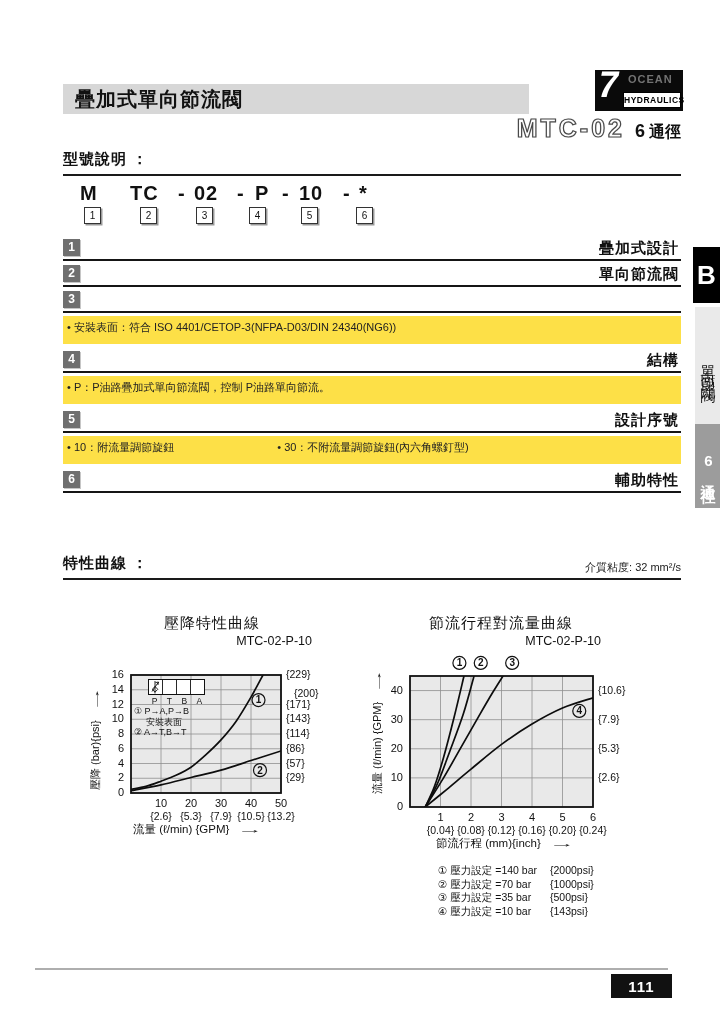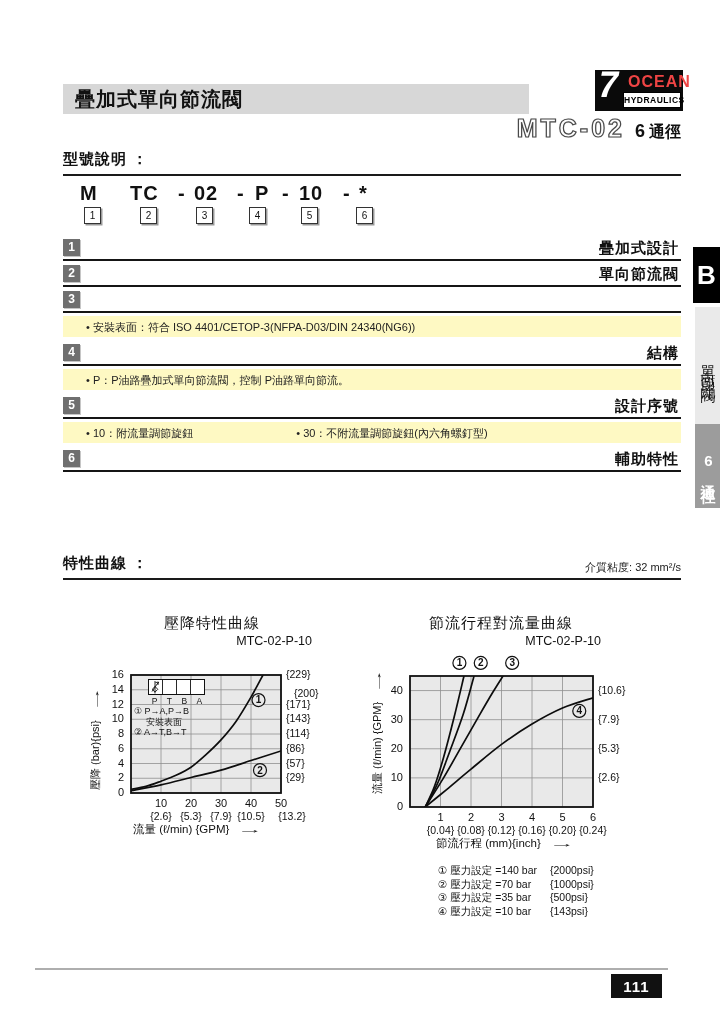--- a/index.html
+++ b/index.html
@@ -5,21 +5,21 @@
   html,body{margin:0;padding:0}
   body{width:720px;height:1024px;background:#fff;position:relative;overflow:hidden;
        font-family:"Liberation Sans","DejaVu Sans",sans-serif;color:#111}
   .abs{position:absolute}
 
   
   .title-bar{left:63px;top:84px;width:466px;height:30px;background:#d7d7d7;
              font-size:20px;font-weight:bold;line-height:30px;padding-left:12px;box-sizing:border-box;letter-spacing:1px}
   .logo{left:595px;top:70px;width:88px;height:41px;background:#0a0a0a}
   .logo .seven{position:absolute;left:3px;top:-6px;color:#fff;font-size:37px;font-weight:bold;transform:skewX(-10deg)}
-  .logo .brand{position:absolute;left:33px;top:3px;color:#ef4444;font-size:16px;font-weight:bold;letter-spacing:1px}
+  .logo .brand{position:absolute;left:33px;top:3px;color:#737373;font-size:11px;font-weight:bold;letter-spacing:1px}
   .logo .sub{position:absolute;left:28px;right:2px;bottom:3px;height:14px;background:#fff;border:1px solid #000;
              color:#000;font-size:8.5px;font-weight:bold;text-align:center;line-height:14px;letter-spacing:.5px}
   .model-line{top:114px;left:63px;width:618px;text-align:right}
   .model-line .mtc{font-size:25px;font-weight:bold;letter-spacing:3px;color:#fdfdfd;
                    -webkit-text-stroke:1.2px #4a4a4a;text-shadow:0 0 1px #777}
   .model-line .sz-n{font-size:18px;font-weight:bold;margin-left:10px}
   .model-line .sz-u{font-size:16px;font-weight:600;margin-left:4px}
   .sec-head{font-size:15px;font-weight:bold;letter-spacing:1px}
   .rule{background:#1a1a1a;height:2px}
 
@@ -27,22 +27,22 @@
   .code-ch{position:absolute;font-size:20px;font-weight:bold;letter-spacing:1px}
   .code-box{position:absolute;width:15px;height:15px;background:#fff;border:1px solid #333;
             box-shadow:1.5px 1.5px 0 #9a9a9a;font-size:10px;text-align:center;line-height:15px}
 
   
   .specs{left:63px;top:235px;width:618px}
   .spec-row{position:relative;height:24px;border-bottom:2px solid #151515}
   .badge{position:absolute;left:0;top:4px;width:17px;height:17px;background:#6f6f6f;color:#fff;
          font-size:12px;font-weight:bold;text-align:center;line-height:17px;box-shadow:1px 1px 0 #c6c6c6}
   .spec-label{position:absolute;right:2px;top:0;font-size:15px;font-weight:bold;line-height:26px;letter-spacing:1px}
-  .spec-note{height:21px;background:#fef9c3;margin:3px 0;line-height:22px;font-size:11px;color:#222;
-             padding-left:23px;white-space:nowrap;overflow:hidden}
+  .spec-note{height:28px;background:#fde047;margin:3px 0;line-height:22px;font-size:11px;color:#222;
+             padding-left:4px;white-space:nowrap;overflow:hidden}
   .spec-note .n2{margin-left:100px}
 
   
   .tab-b{left:693px;top:247px;width:27px;height:56px;background:#000;color:#fff;font-size:26px;font-weight:bold;
          display:flex;align-items:center;justify-content:center}
   .tab-v{writing-mode:vertical-rl;text-orientation:upright;display:flex;align-items:center;justify-content:center;box-sizing:border-box}
   .tab-group{left:695px;top:307px;width:25px;height:117px;background:#eaeaea;color:#161616;font-size:15px;letter-spacing:6px;padding-top:4px}
   .tab-size{left:695px;top:424px;width:25px;height:84px;background:#9c9c9c;color:#fff;font-size:15px;font-weight:bold;letter-spacing:4px}
 
   
@@ -68,21 +68,21 @@
   .legend-lines{position:absolute;font-size:9px;line-height:10.5px;white-space:nowrap}
   .legend-lines .ind{padding-left:12px}
   .ports{position:absolute;display:flex;justify-content:space-around;font-size:8.5px}
   .vs-box{fill:#fff;stroke:#111;stroke-width:1}
   .vs-ln{stroke:#111;stroke-width:0.9;fill:none}
   .ann{position:absolute;font-size:10.5px;line-height:13.5px;white-space:nowrap}
   .ann .ann-label{display:inline-block;width:112px}
 
   
   .foot-line{left:35px;top:968px;width:633px;height:2px;background:#aeaeae}
-  .page-box{left:611px;top:974px;width:51px;height:24px;background:#111;color:#fff;font-size:15px;font-weight:bold;
+  .page-box{left:611px;top:974px;width:61px;height:24px;background:#111;color:#fff;font-size:15px;font-weight:bold;
             display:flex;align-items:center;justify-content:center;letter-spacing:1px}
 </style>
 </head>
 <body>
 
 <div class="abs title-bar">疊加式單向節流閥</div>
 
 <div class="abs logo">
   <span class="seven">7</span>
   <span class="brand">OCEAN</span>
@@ -224,21 +224,21 @@
   </div>
 <span class="xtick" style="left: 86px; top: 185px;">10</span>
     <span class="xtick xtick2" style="left: 86px; top: 198px;">{2.6}</span>
     <span class="xtick" style="left: 116px; top: 185px;">20</span>
     <span class="xtick xtick2" style="left: 116px; top: 198px;">{5.3}</span>
     <span class="xtick" style="left: 146px; top: 185px;">30</span>
     <span class="xtick xtick2" style="left: 146px; top: 198px;">{7.9}</span>
     <span class="xtick" style="left: 176px; top: 185px;">40</span>
     <span class="xtick xtick2" style="left: 176px; top: 198px;">{10.5}</span>
     <span class="xtick" style="left: 206px; top: 185px;">50</span>
-    <span class="xtick xtick2" style="left: 206px; top: 198px; margin-left: 11px;">{13.2}</span>
+    <span class="xtick xtick2" style="left: 206px; top: 198px;">{13.2}</span>
     <span class="ytick" style="left: 19px; top: 174px;">0</span>
     <span class="ytick" style="left: 19px; top: 159.25px;">2</span>
     <span class="ytick" style="left: 19px; top: 144.5px;">4</span>
     <span class="ytick" style="left: 19px; top: 129.75px;">6</span>
     <span class="ytick" style="left: 19px; top: 115px;">8</span>
     <span class="ytick" style="left: 19px; top: 100.25px;">10</span>
     <span class="ytick" style="left: 19px; top: 85.5px;">12</span>
     <span class="ytick" style="left: 19px; top: 70.75px;">14</span>
     <span class="ytick" style="left: 19px; top: 56px;">16</span>
     <span class="ytickr" style="left: 211px; top: 159.25px;">{29}</span>

